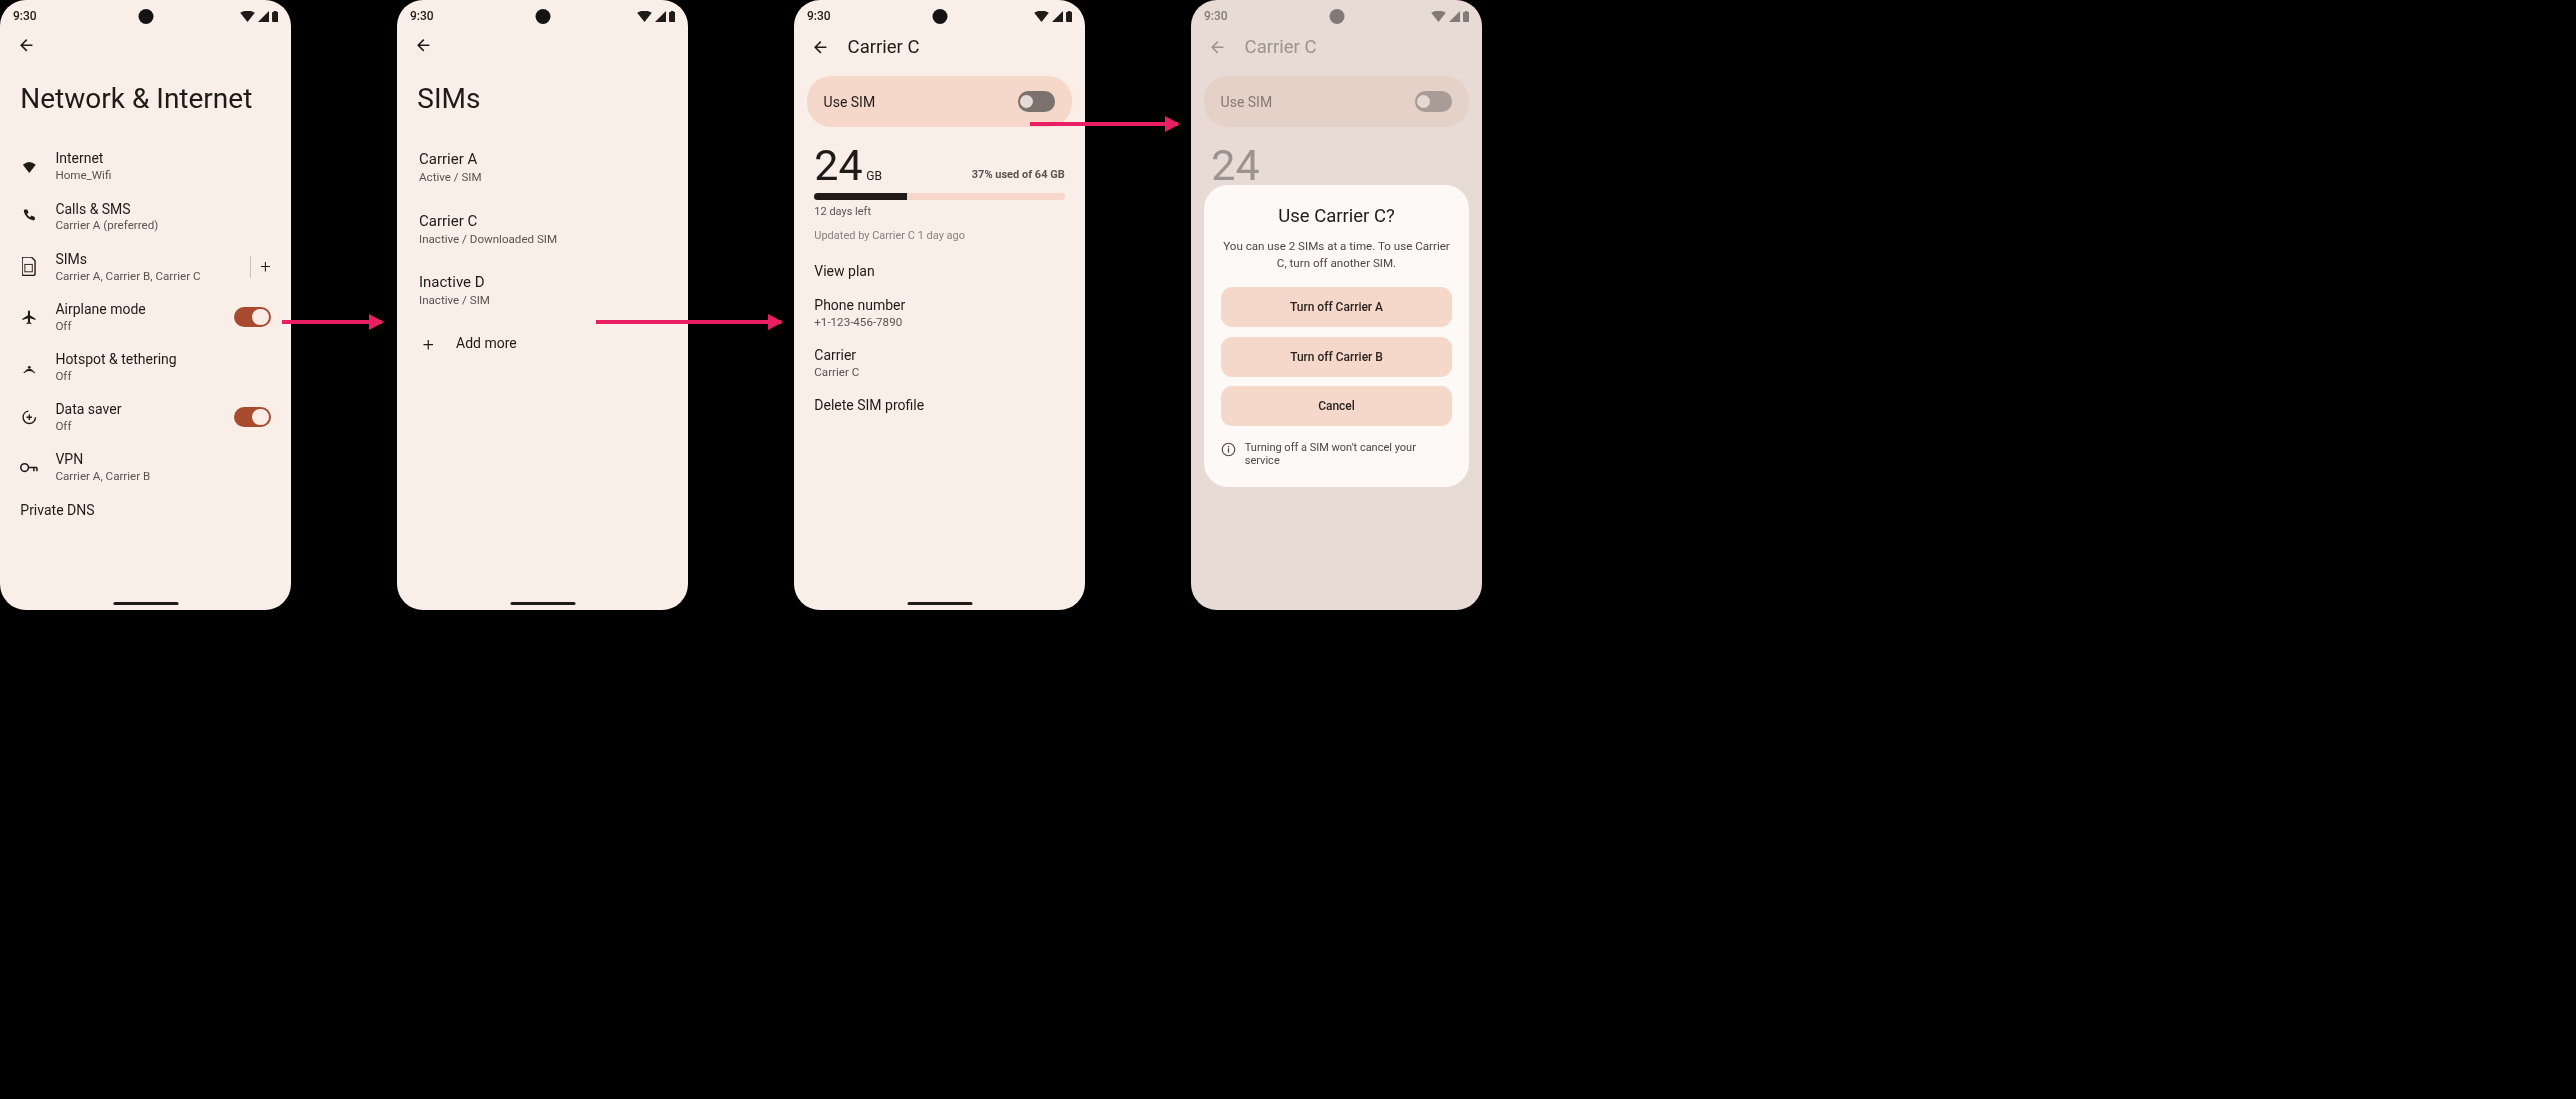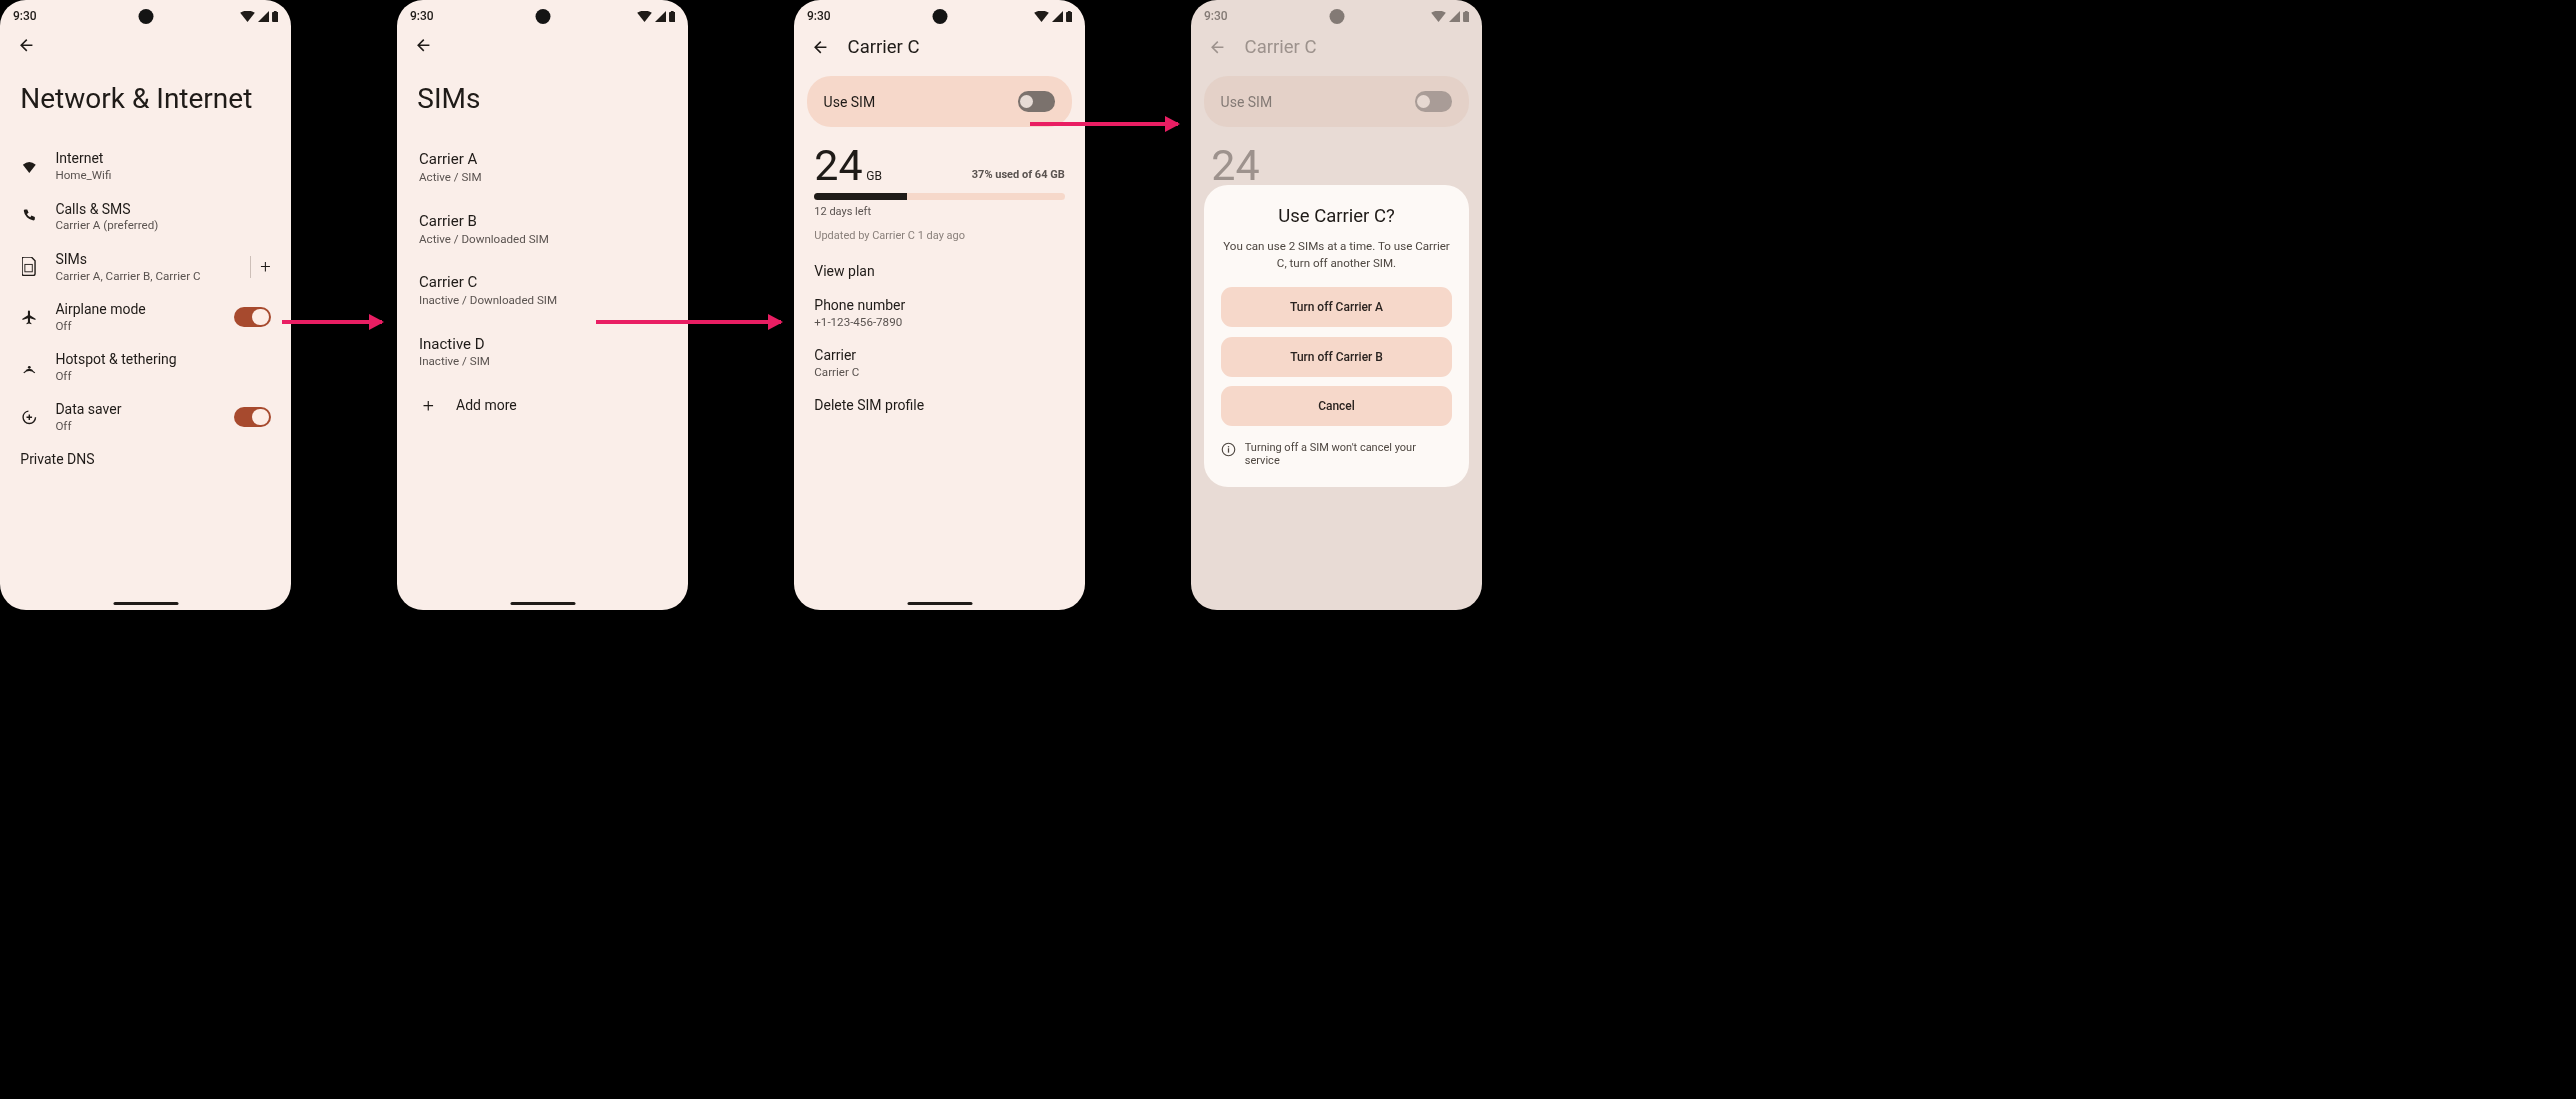--- a/index.html
+++ b/index.html
@@ -185,20 +185,32 @@
           <path d="M12 8v8M8 12h8" stroke="#1f1b18" stroke-width="2"></path>
         </svg>
       </span>
     <div class="text">
       <div class="label">Data saver</div>
       <div class="sub">Off</div>
     </div>
     <div class="switch on"></div>
   </div>
 
+  <div class="list-item">
+    <span class="icon">
+        <svg width="18.5" height="13" viewBox="0 0 24 14">
+          <circle cx="6" cy="7" r="5" fill="none" stroke="#1f1b18" stroke-width="2"></circle>
+          <path d="M11 7h11M18 7v5M22 7v5" stroke="#1f1b18" stroke-width="2"></path>
+        </svg>
+      </span>
+    <div class="text">
+      <div class="label">VPN</div>
+      <div class="sub">Carrier A, Carrier B</div>
+    </div>
+  </div>
 
   <div class="list-item" style="padding-bottom:0;">
     <div class="text">
       <div class="label">Private DNS</div>
     </div>
   </div>
 
   <div class="bottom-bar"></div>
 </div>
 
@@ -226,24 +238,20 @@
   <div class="backrow">
     <svg width="18.5" height="18.5" viewBox="0 0 24 24">
         <path d="M20 11H7.8l5.6-5.6L12 4l-8 8 8 8 1.4-1.4L7.8 13H20z" fill="#1f1b18"></path>
       </svg>
   </div>
   <div class="page-title">SIMs</div>
 
   <div class="sims-item">
     <div class="label">Carrier A</div>
     <div class="sub">Active / SIM</div>
-  </div>
-  <div class="sims-item" style="margin-top:9.2px;">
-    <div class="label">Carrier B</div>
-    <div class="sub">Active / Downloaded SIM</div>
   </div>
   <div class="sims-item" style="margin-top:9.2px;">
     <div class="label">Carrier C</div>
     <div class="sub">Inactive / Downloaded SIM</div>
   </div>
   <div class="sims-item" style="margin-top:9.2px;">
     <div class="label">Inactive D</div>
     <div class="sub">Inactive / SIM</div>
   </div>
   <div class="addmore" style="margin-top:5.5px;">

